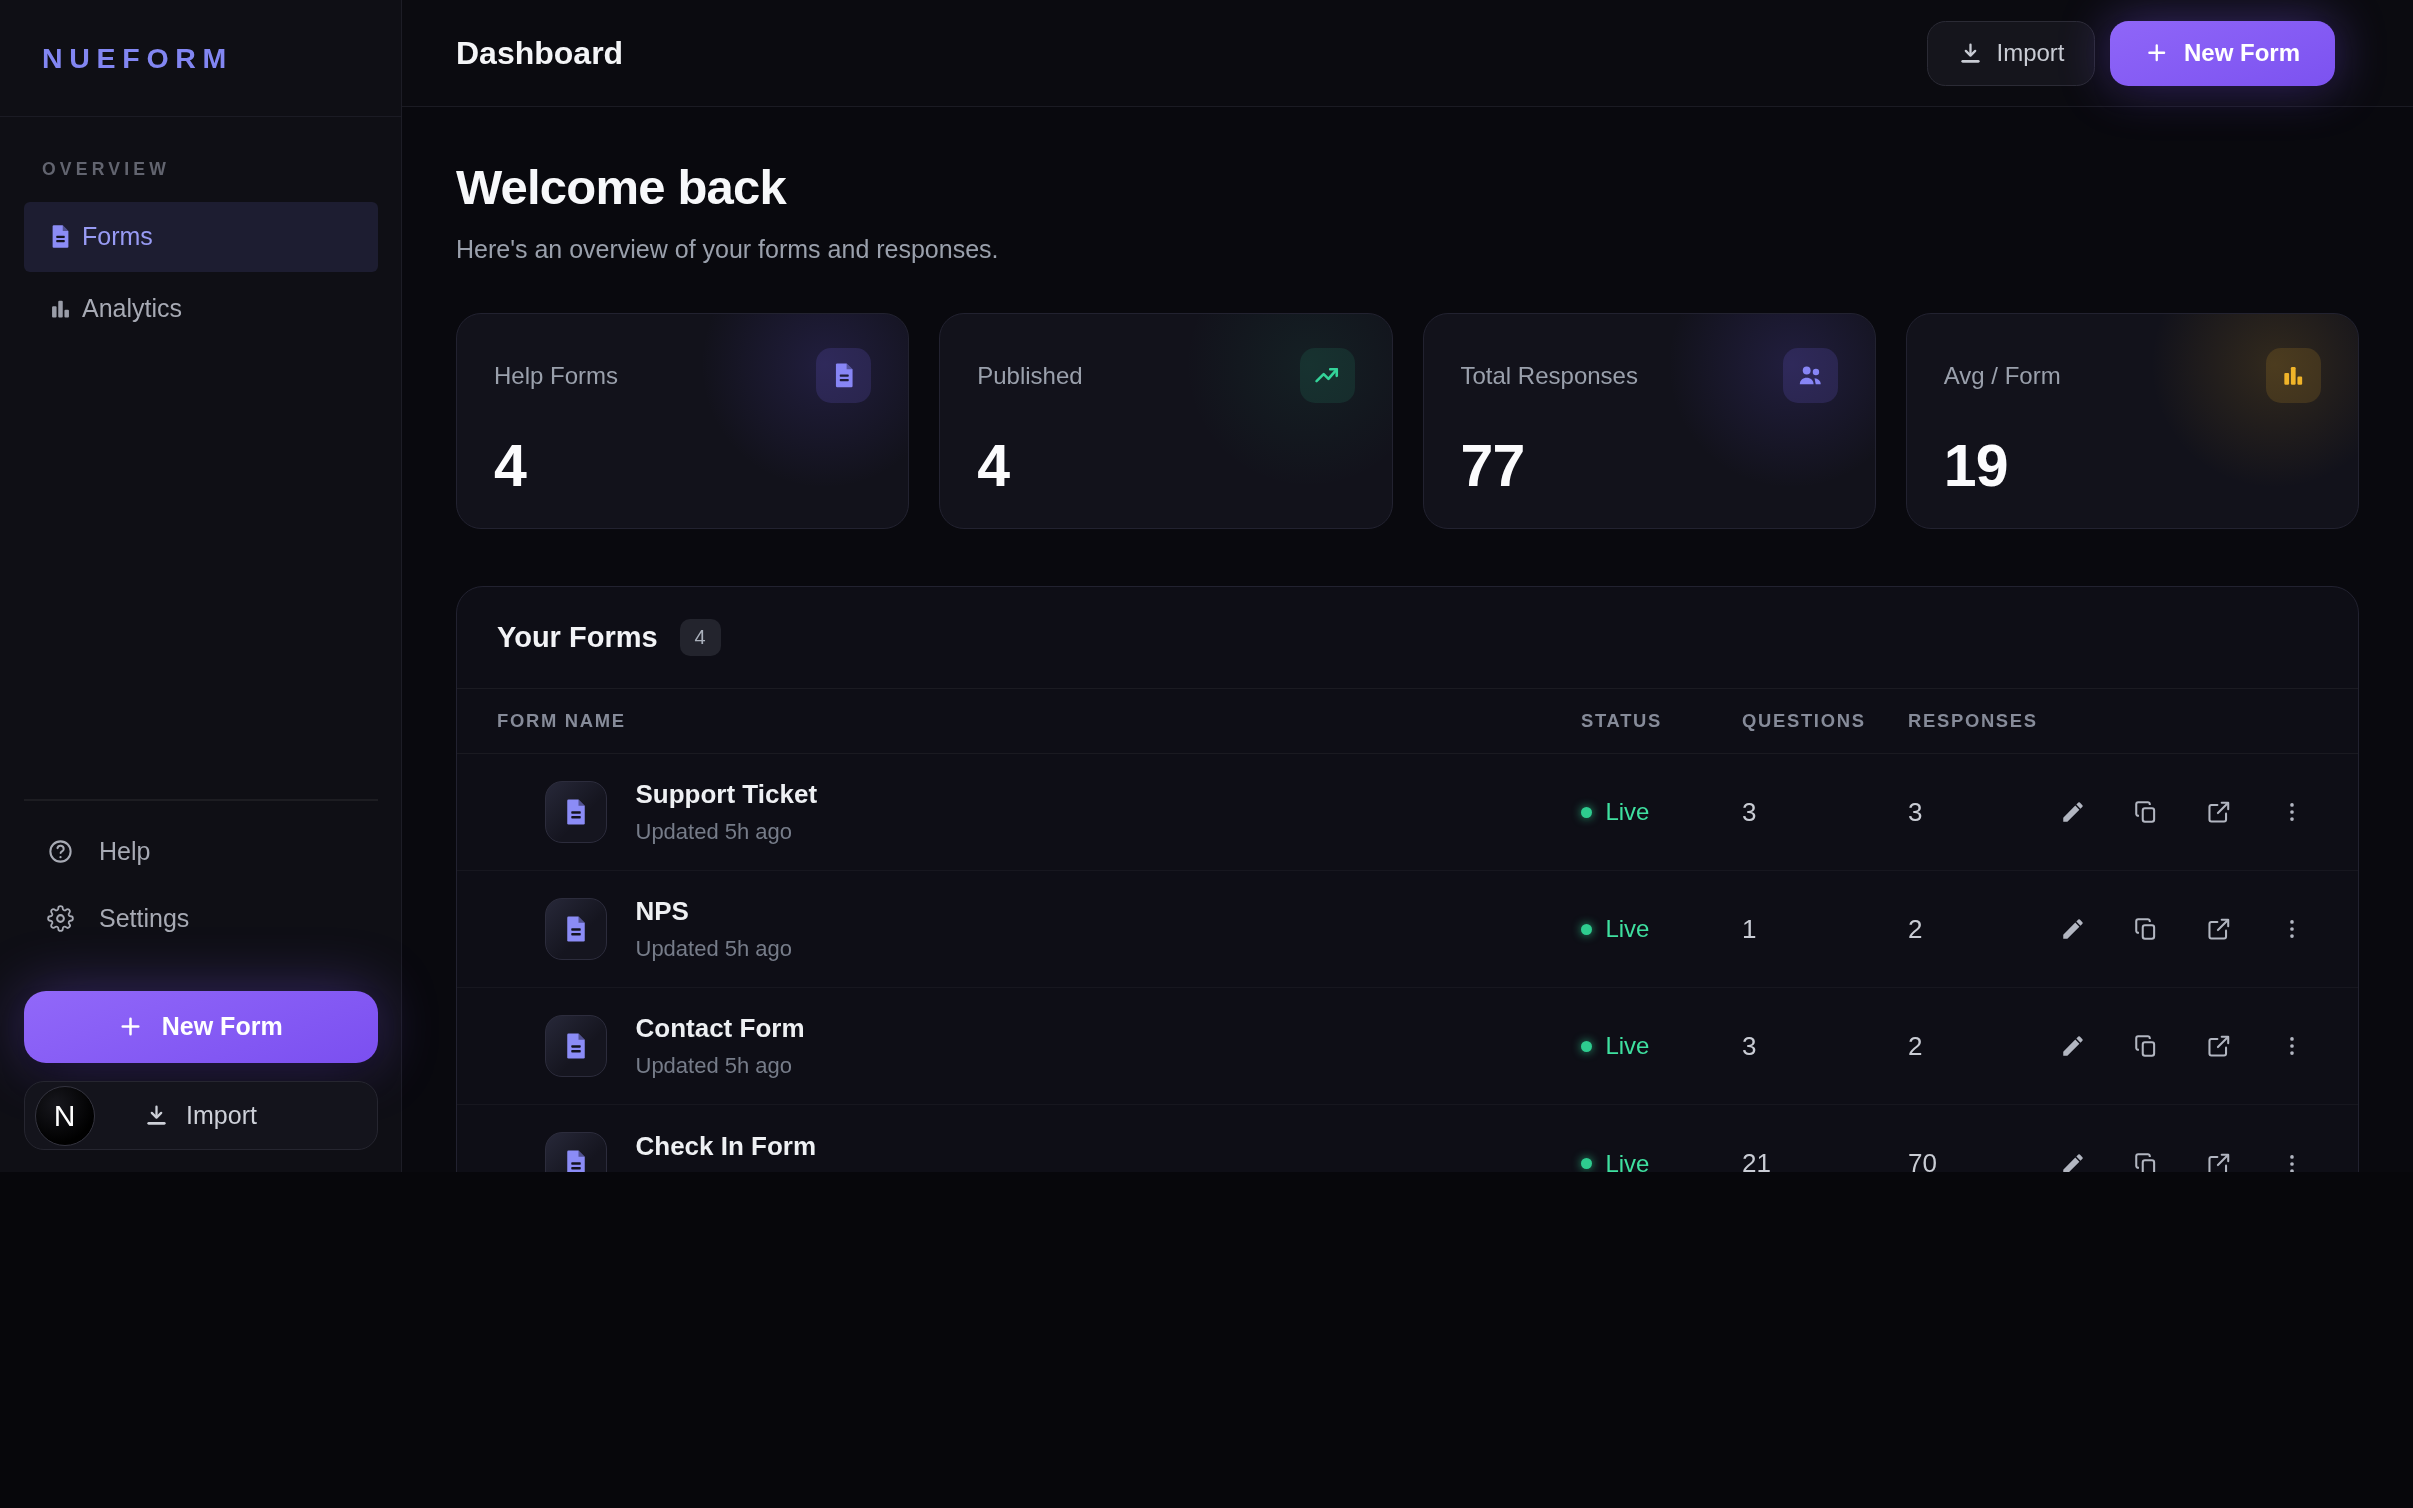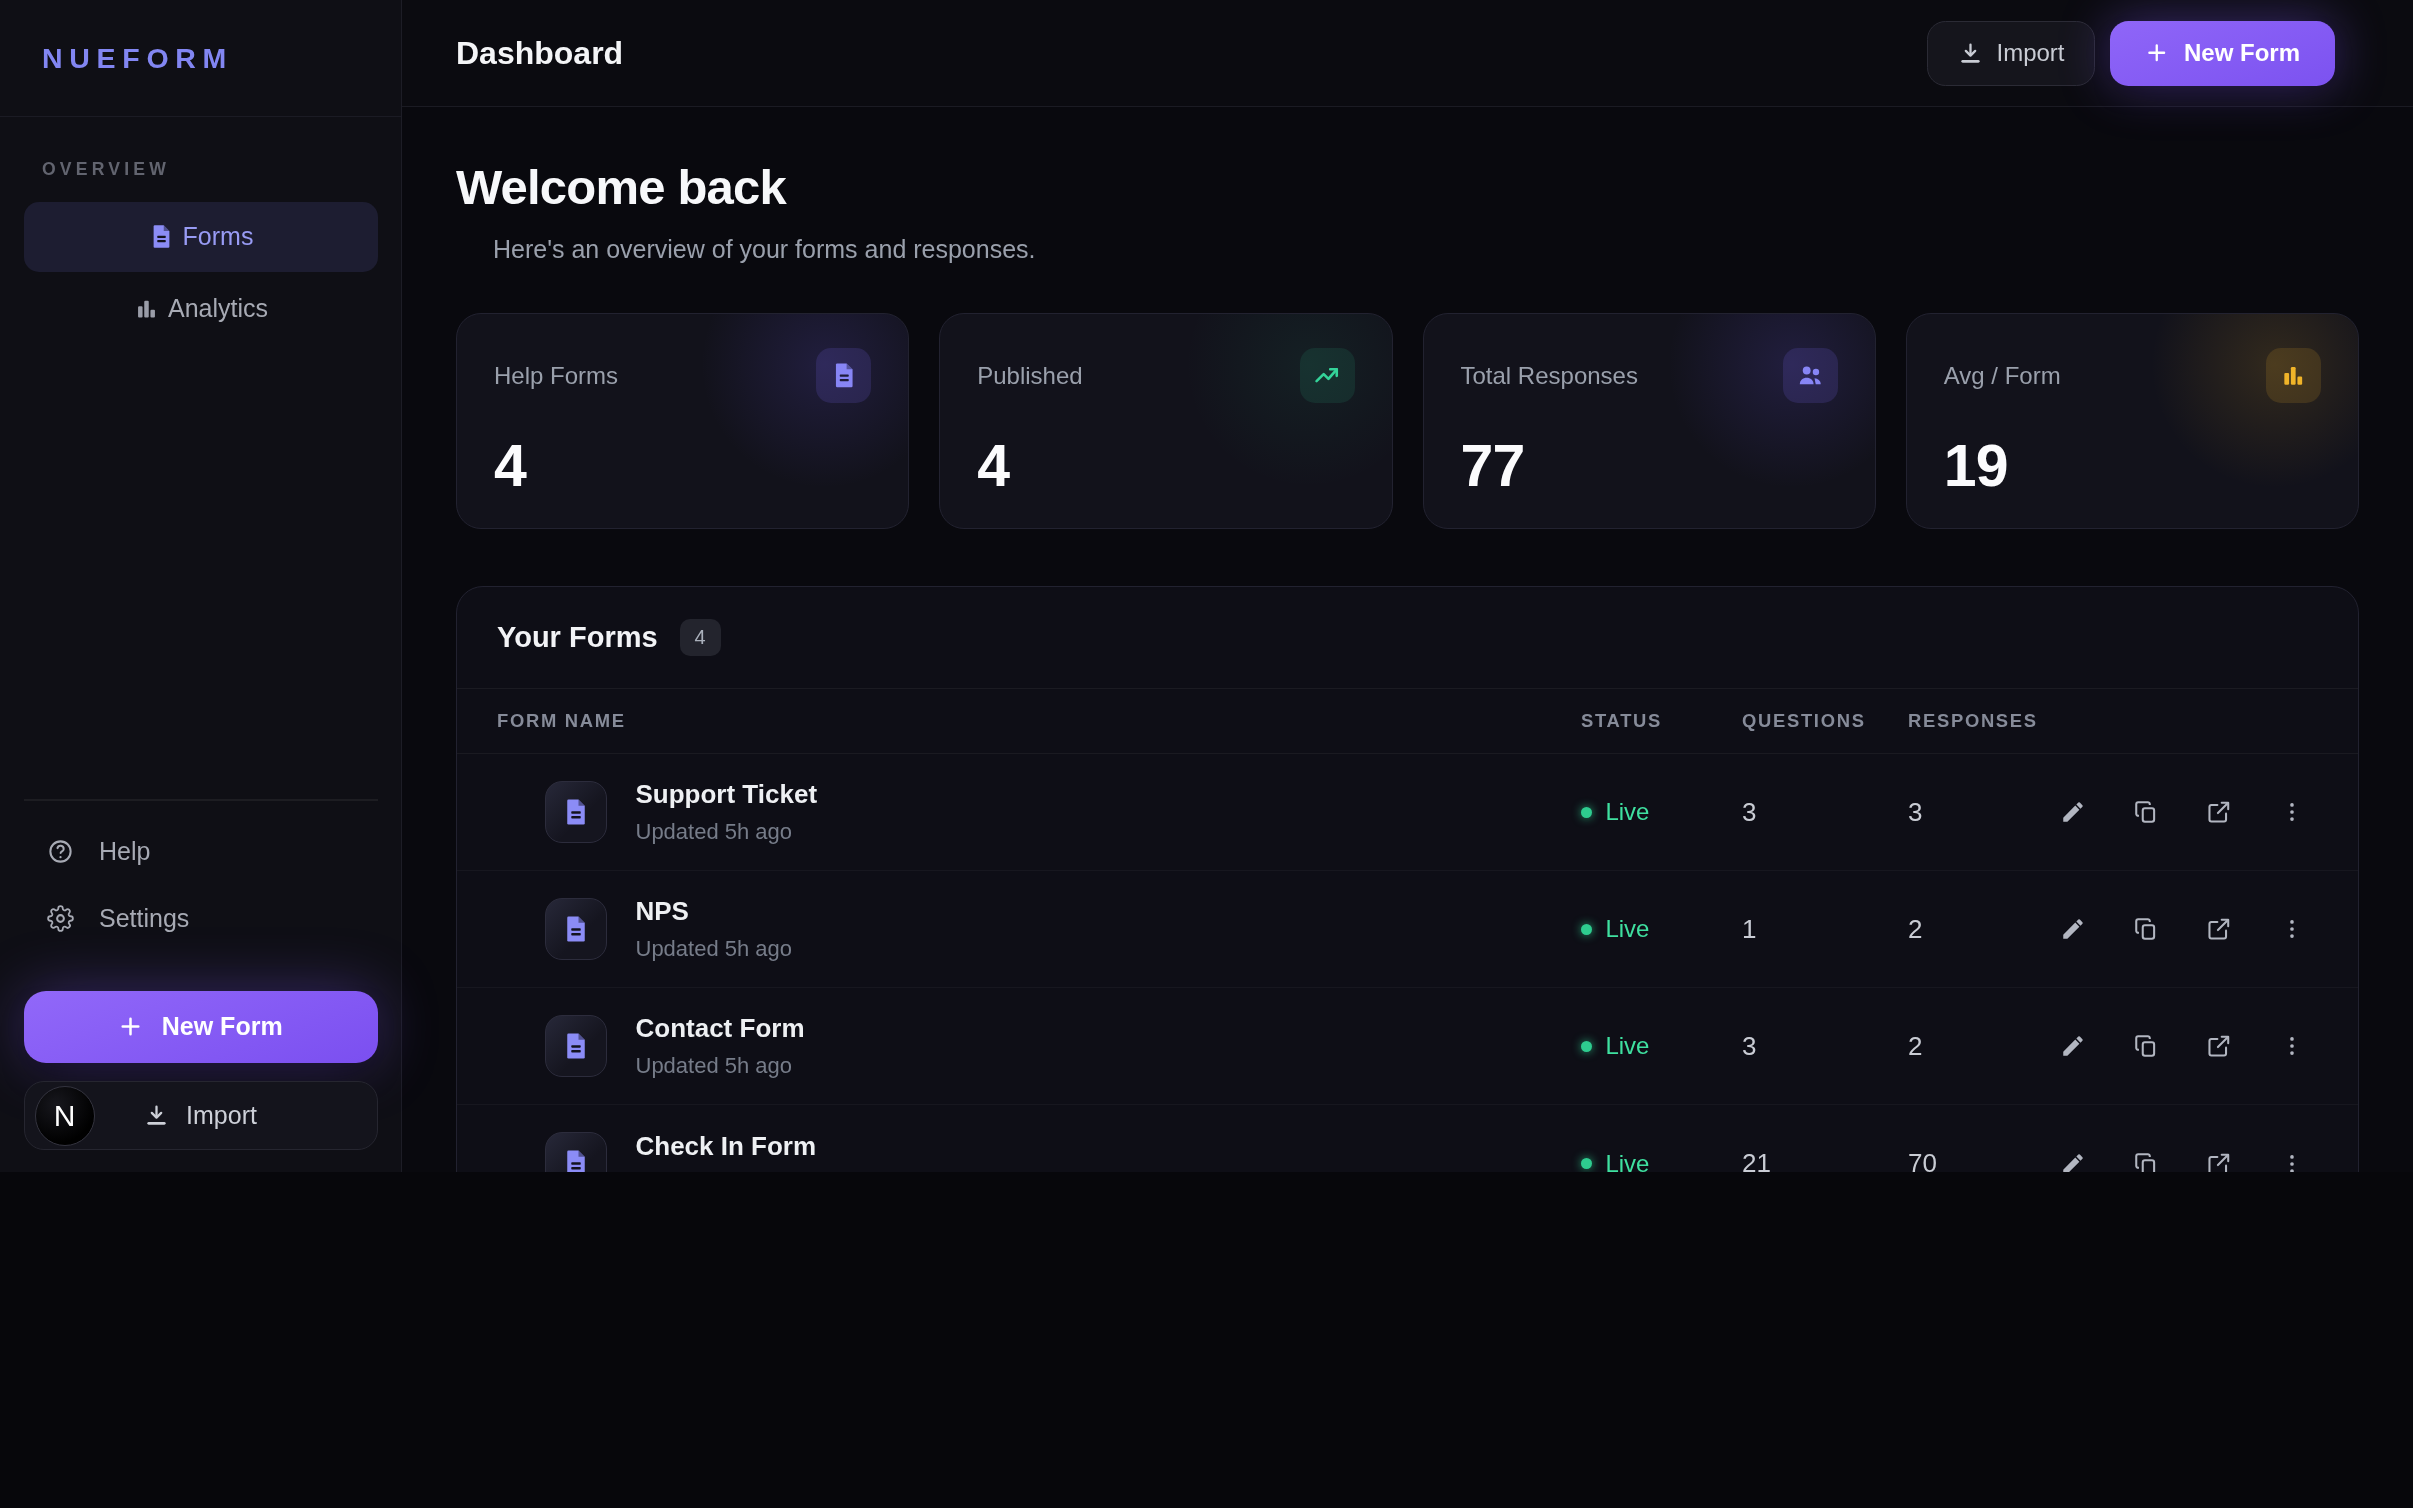--- a/index.html
+++ b/index.html
@@ -6,21 +6,21 @@
   html,body { background:#07070b; }
   body { font-family:"Liberation Sans","DejaVu Sans",sans-serif; color:#e8e9ee; }
   .app { width:2413px; height:1172px; display:flex; background:#09090e; overflow:hidden; }
 
   
   .sidebar { width:402px; height:100%; background:#0f0f15; border-right:1.7px solid #1d1d26; display:flex; flex-direction:column; }
   .sidebar-header { height:117px; display:flex; align-items:center; padding:0 42px; border-bottom:1.7px solid #1b1b24; }
   .logo { font-size:28.5px; font-weight:700; letter-spacing:6.7px; color:#8286f2; }
   .sidebar-body { padding:23.5px 23.5px 0 23.5px; flex:1; }
   .section-label { font-size:17.6px; font-weight:700; letter-spacing:4.2px; color:#62646f; padding:18.4px 18.4px 22px 18.4px; }
-  .nav-item { display:flex; align-items:center; gap:8px; height:70px; padding:0 23.5px; border-radius:15px; color:#a7aab4; font-size:25px; cursor:pointer;justify-content:center; }
+  .nav-item { display:flex; align-items:center; gap:8px; height:70px; padding:0 23.5px; border-radius:6px; color:#a7aab4; font-size:25px; cursor:pointer; }
   .nav-item + .nav-item { margin-top:1.7px; }
   .nav-item.active { background:#1d1d31; color:#989bf4; font-weight:500; }
   .nav-item.active .ic { color:#8b8cf6; }
   .nav-item .ic { color:#9a9da8; }
 
   .sidebar-footer { padding:0 23.5px 22px 23.5px; }
   .sidebar-divider { height:1.7px; background:rgba(255,255,255,0.06); margin:0 0 17px 0; }
   .foot-item { display:flex; align-items:center; gap:25px; height:67px; padding:0 23.5px; border-radius:13.4px; color:#a7aab4; font-size:25px; cursor:pointer; }
   .btn-newform-side { margin-top:39px; width:100%; height:72px; border-radius:22px; border:none; cursor:pointer;
     background:linear-gradient(160deg,#9168f9 0%,#7b4ff0 100%);
@@ -39,21 +39,21 @@
   .topbar-actions { display:flex; align-items:center; gap:15px; }
   .btn-ghost { height:65px; padding:0 30px; border-radius:18.4px; background:#15151c; border:1.7px solid #2b2b35; color:#c9ccd4;
     font-size:24px; display:flex; align-items:center; gap:13.4px; cursor:pointer; font-family:inherit; }
   .btn-primary { height:65px; padding:0 35px; border-radius:18.4px; border:none;
     background:linear-gradient(160deg,#8f66f8 0%,#7c52f0 100%);
     box-shadow:0 0 50px rgba(130,90,248,.40), 0 11.7px 22px -8.4px rgba(0,0,0,.6);
     color:#ffffff; font-size:24px; font-weight:700; display:flex; align-items:center; gap:15px; cursor:pointer; font-family:inherit; }
 
   .content { flex:1; padding:52px 54px 0 54px; overflow:hidden; }
   .welcome-title { font-size:49px; font-weight:700; letter-spacing:-0.8px; color:#f7f8fa; }
-  .welcome-sub { margin-top:20px; font-size:25px; color:#9aa0ac;margin-left:37px; }
+  .welcome-sub { margin-top:20px; font-size:25px; color:#9aa0ac; }
 
   
   .stats { display:flex; gap:30px; margin-top:49px; }
   .stat-card { position:relative; flex:1; height:216px; background:#12121b; border:1.7px solid #222230; border-radius:25px; padding:34px 37px; overflow:hidden; }
   .stat-card::before { content:""; position:absolute; top:-75px; right:-59px; width:285px; height:251px; border-radius:50%;
     background:radial-gradient(circle, var(--glow) 0%, rgba(0,0,0,0) 65%); pointer-events:none; }
   .stat-top { display:flex; align-items:center; justify-content:space-between; }
   .stat-label { font-size:24px; color:#9aa0ac; }
   .stat-chip { width:55px; height:55px; border-radius:15px; display:flex; align-items:center; justify-content:center; background:var(--chipbg); color:var(--accent); }
   .stat-value { margin-top:28.5px; font-size:59px; font-weight:700; color:#fbfbfd; letter-spacing:-0.8px; }

